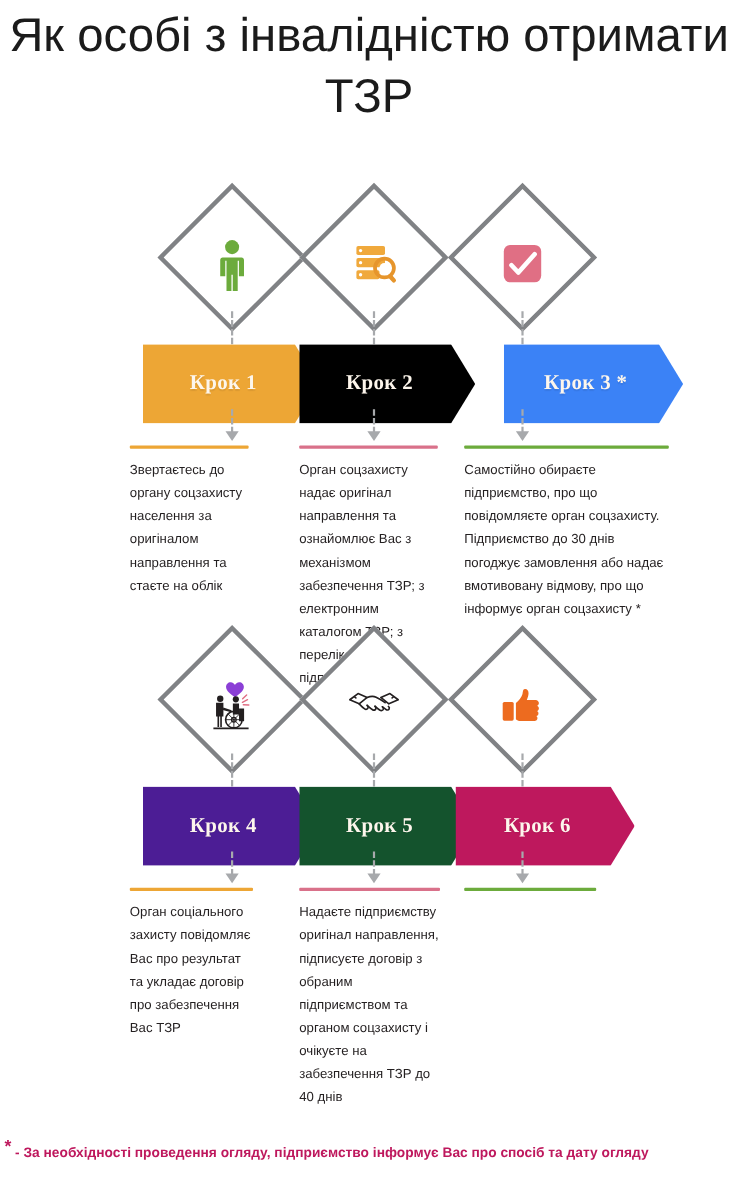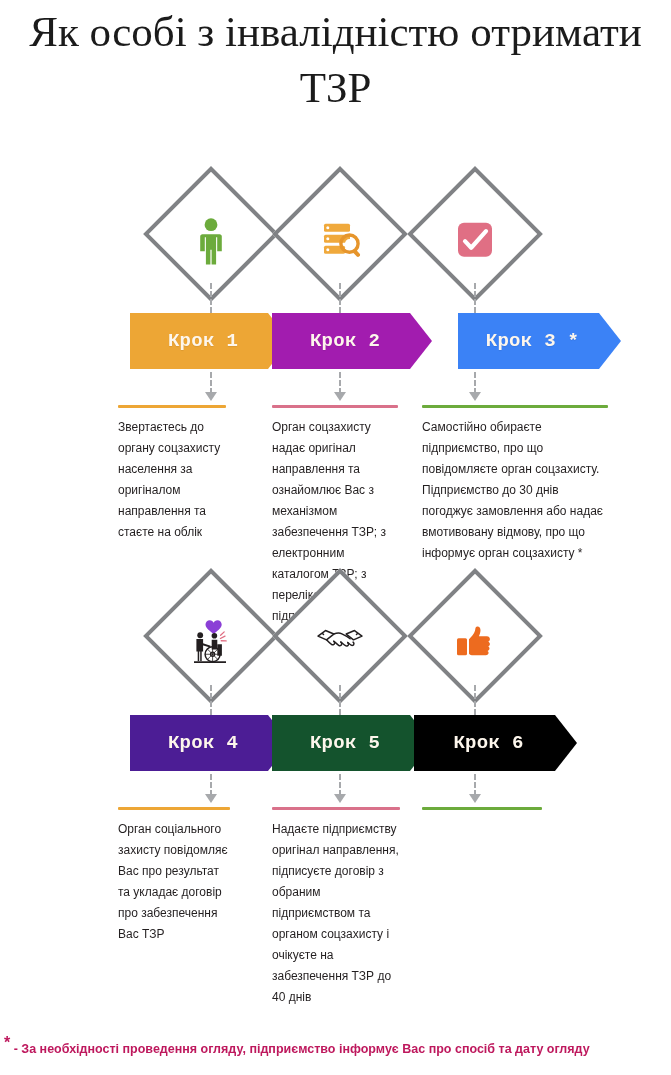--- a/index.html
+++ b/index.html
@@ -13,21 +13,21 @@
     font-family: "Liberation Sans", sans-serif;
     overflow: hidden;
   }
 
   
   .title {
     position: absolute;
     left: 0; top: 0;
     width: 671px;
     text-align: center;
-    font-family: Liberation Serif, serif;
+    font-family: Liberation Sans, sans-serif;
     font-size: 43px;
     line-height: 56px;
     color: #1b1b1b;
     padding-top: 4px;
     letter-spacing: 0px;
   }
 
   
   .diamond {
     position: absolute;
@@ -42,26 +42,26 @@
     transform: rotate(-45deg);
     display: flex;
     align-items: center;
     justify-content: center;
   }
   .icon-wrap { width: 54px; height: 54px; display: block; }
 
   
   .banner {
     position: absolute;
-    height: 56px;
+    height: 72px;
     display: flex;
     align-items: center;
     justify-content: center;
     color: #fdf6ec;
-    font-family: Liberation Mono, monospace;
+    font-family: Liberation Serif, serif;
     font-weight: bold;
     font-size: 19px;
     letter-spacing: 0.3px;
     text-shadow: 0 1px 1px rgba(0,0,0,0.08);
   }
   .banner.head {
     
     clip-path: polygon(0 0, calc(100% - 22px) 0, 100% 50%, calc(100% - 22px) 100%, 0 100%);
   }
   .banner.mid {
@@ -152,21 +152,21 @@
   </div>
 </div>
 
 <div class="dash-v" style="left:210px; top:283px; height:30px;"></div>
 <div class="dash-v" style="left:339px; top:283px; height:30px;"></div>
 <div class="dash-v" style="left:474px; top:283px; height:30px;"></div>
 
 <div class="banner head" style="left:130px; top:313px; width:160px; background:#eda635;">
   <span class="banner-label">Крок 1</span>
 </div>
-<div class="banner mid" style="left:272px; top:313px; width:160px; background:#a21caf;">
+<div class="banner mid" style="left:272px; top:313px; width:160px; background:#000000;">
   <span class="banner-label">Крок 2</span>
 </div>
 <div class="banner mid" style="left:414px; top:313px; width:163px; background:#3b82f6;margin-left:44px;">
   <span class="banner-label">Крок 3 *</span>
 </div>
 
 <div class="dash-v" style="left:210px; top:372px; height:22px;"></div>
 <div class="arrow-down" style="left:205px; top:392px;"></div>
 <div class="dash-v" style="left:339px; top:372px; height:22px;"></div>
 <div class="arrow-down" style="left:334px; top:392px;"></div>
@@ -240,21 +240,21 @@
 <div class="dash-v" style="left:210px; top:685px; height:30px;"></div>
 <div class="dash-v" style="left:339px; top:685px; height:30px;"></div>
 <div class="dash-v" style="left:474px; top:685px; height:30px;"></div>
 
 <div class="banner head" style="left:130px; top:715px; width:160px; background:#4c1d95;">
   <span class="banner-label">Крок 4</span>
 </div>
 <div class="banner mid" style="left:272px; top:715px; width:160px; background:#14532d;">
   <span class="banner-label">Крок 5</span>
 </div>
-<div class="banner mid" style="left:414px; top:715px; width:163px; background:#000000;">
+<div class="banner mid" style="left:414px; top:715px; width:163px; background:#be185d;">
   <span class="banner-label">Крок 6</span>
 </div>
 
 <div class="dash-v" style="left:210px; top:774px; height:22px;"></div>
 <div class="arrow-down" style="left:205px; top:794px;"></div>
 <div class="dash-v" style="left:339px; top:774px; height:22px;"></div>
 <div class="arrow-down" style="left:334px; top:794px;"></div>
 <div class="dash-v" style="left:474px; top:774px; height:22px;"></div>
 <div class="arrow-down" style="left:469px; top:794px;"></div>
 

